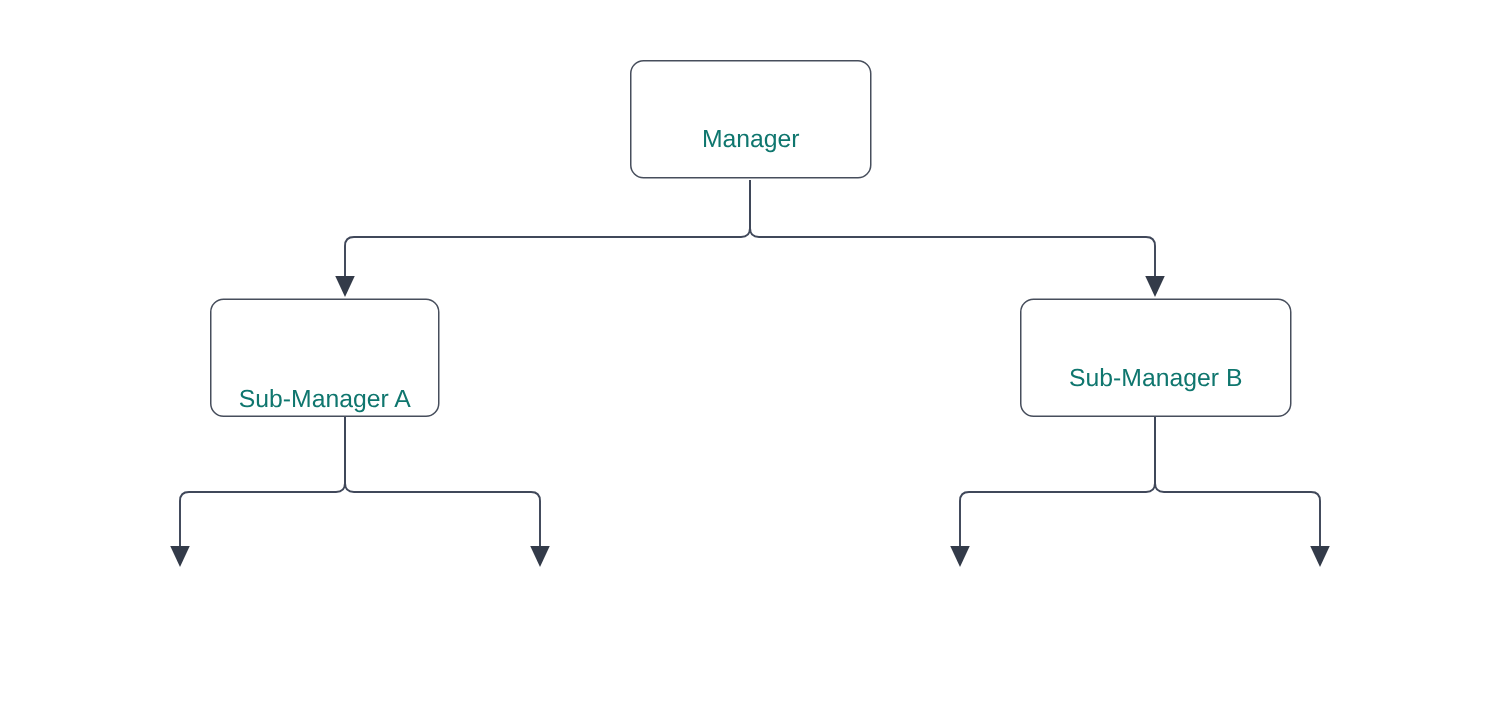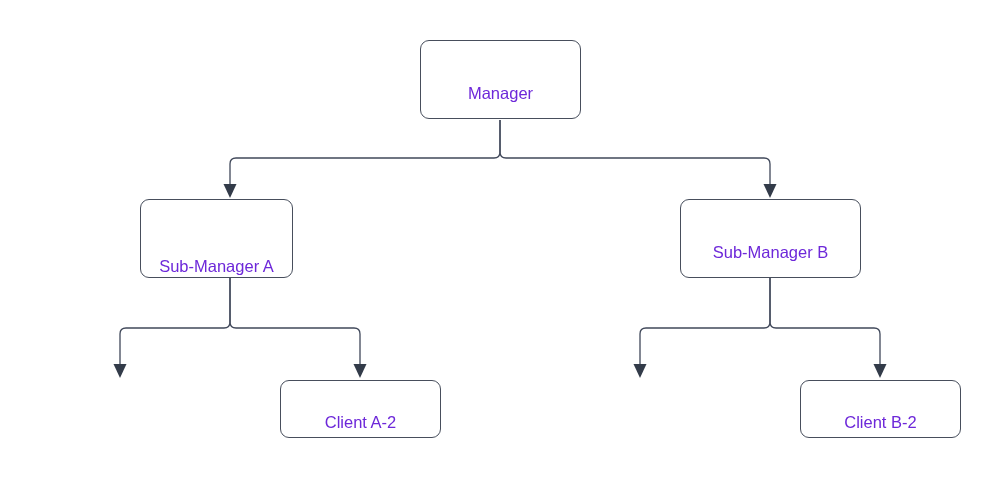--- a/index.html
+++ b/index.html
@@ -35,21 +35,21 @@
     position: absolute;
     box-sizing: border-box;
     background: #ffffff;
     border: 1.3px solid #474e5c;
     border-radius: 9px;
     display: flex;
     align-items: center;
     justify-content: center;
   }
   .node-label {
-    color: #6d28d9;
+    color: #0f766e;
     font-size: 16.5px;
     line-height: 1.2;
     white-space: nowrap;
     text-align: center;
     margin-top: 28px;
   }
   
   .node-manager        { left: 420px; top: 40px;  width: 161px; height: 79px; }
   .node-sub-manager-a  { left: 140px; top: 199px; width: 153px; height: 79px; align-items: flex-end; }
   .node-sub-manager-b  { left: 680px; top: 199px; width: 181px; height: 79px; }
@@ -102,22 +102,16 @@
 
   <div class="node node-sub-manager-a">
     <span class="node-label">Sub-Manager A</span>
   </div>
 
   <div class="node node-sub-manager-b">
     <span class="node-label">Sub-Manager B</span>
   </div>
 
 
-  <div class="node node-client-a2">
-    <span class="node-label">Client A-2</span>
-  </div>
 
 
-  <div class="node node-client-b2">
-    <span class="node-label">Client B-2</span>
-  </div>
 
 </div>
 
 </body></html>

